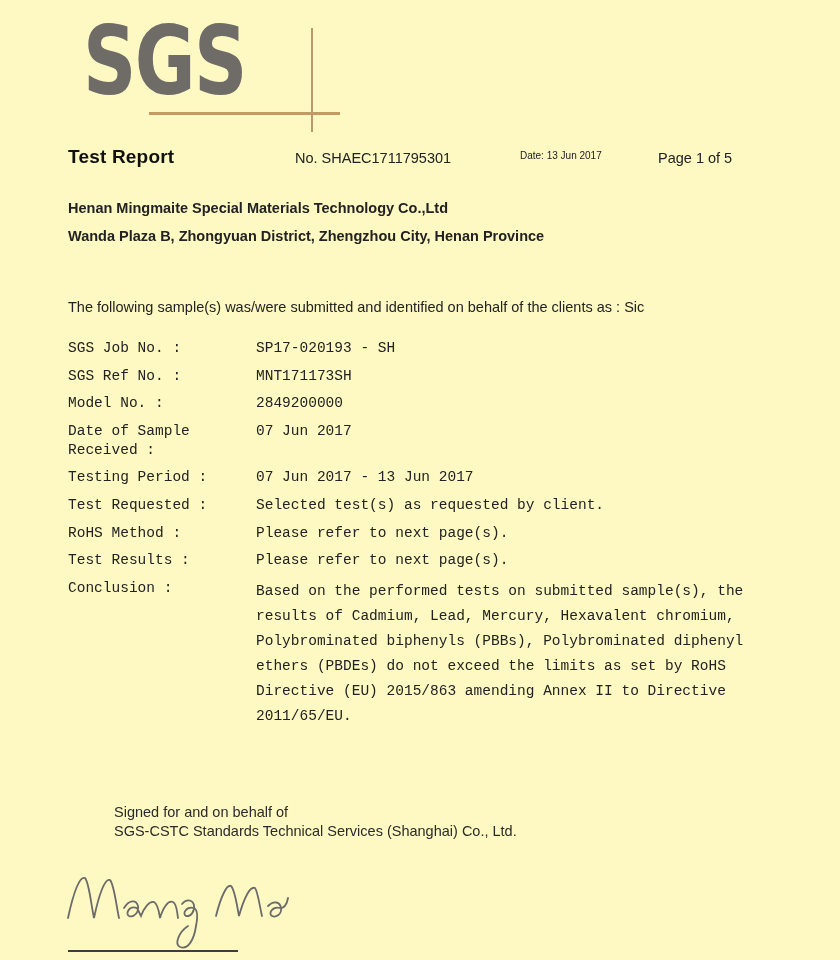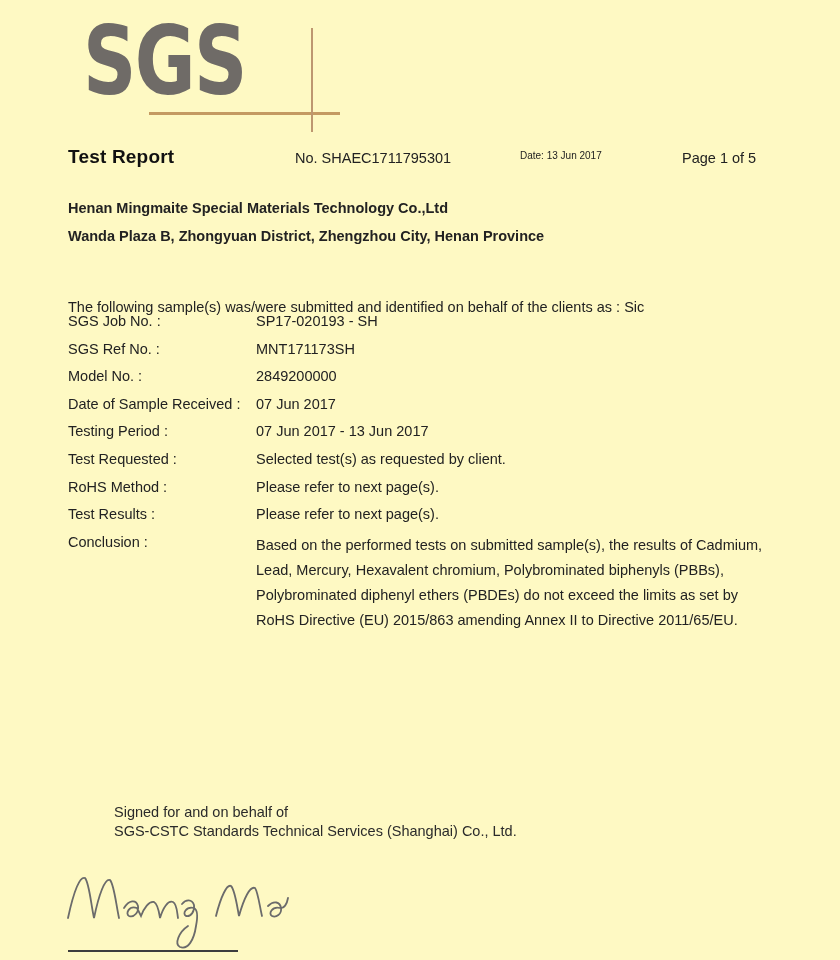--- a/index.html
+++ b/index.html
@@ -59,27 +59,27 @@
     position: absolute;
     left: 68px;
     top: 0;
     font-size: 19px;
     font-weight: bold;
     letter-spacing: 0.2px;
     color: #111;
   }
   .report-no   { position: absolute; left: 295px; top: 4px; font-size: 14.5px; }
   .report-date { position: absolute; left: 520px; top: 4px; font-size: 10px; }
-  .report-page { position: absolute; left: 682px; top: 4px; font-size: 14.5px; }
+  .report-page { position: absolute; left: 658px; top: 4px; font-size: 14.5px; }
   
   .client { position: absolute; left: 68px; top: 194px; font-size: 14.5px; line-height: 28px; font-weight: bold; }
   
   .intro { position: absolute; left: 68px; top: 299px; font-size: 14.5px; }
   
-  .rows { position: absolute; left: 68px; top: 312px; width: 710px; }
+  .rows { position: absolute; left: 68px; top: 339px; width: 710px; font-family: Liberation Mono, monospace; }
   .row { display: flex; align-items: flex-start; margin-bottom: 8.6px; }
   .row .label {
     flex: 0 0 188px;
     font-size: 14.5px;
     line-height: 19px;
   }
   .row .value {
     width: 522px;
     font-size: 14.5px;
     line-height: 19px;

